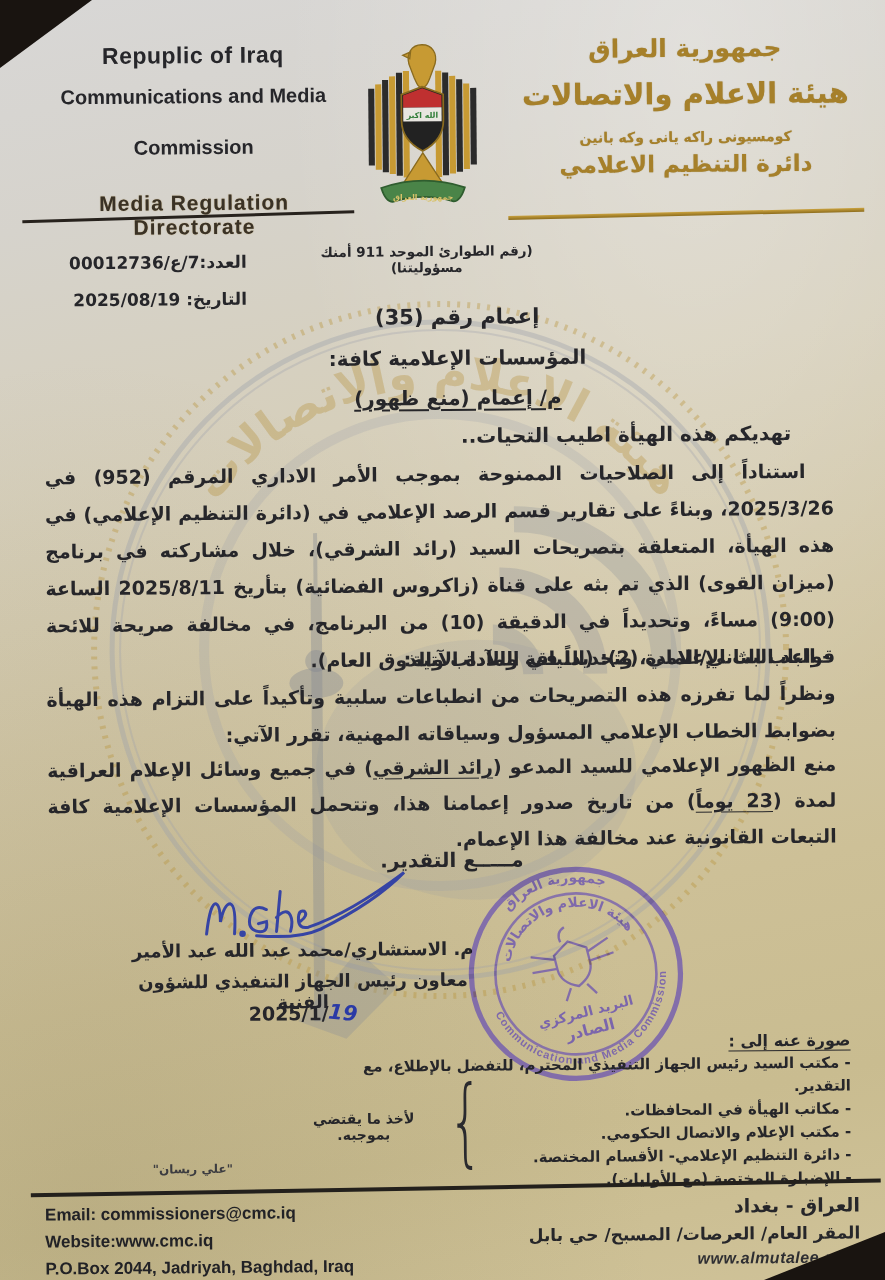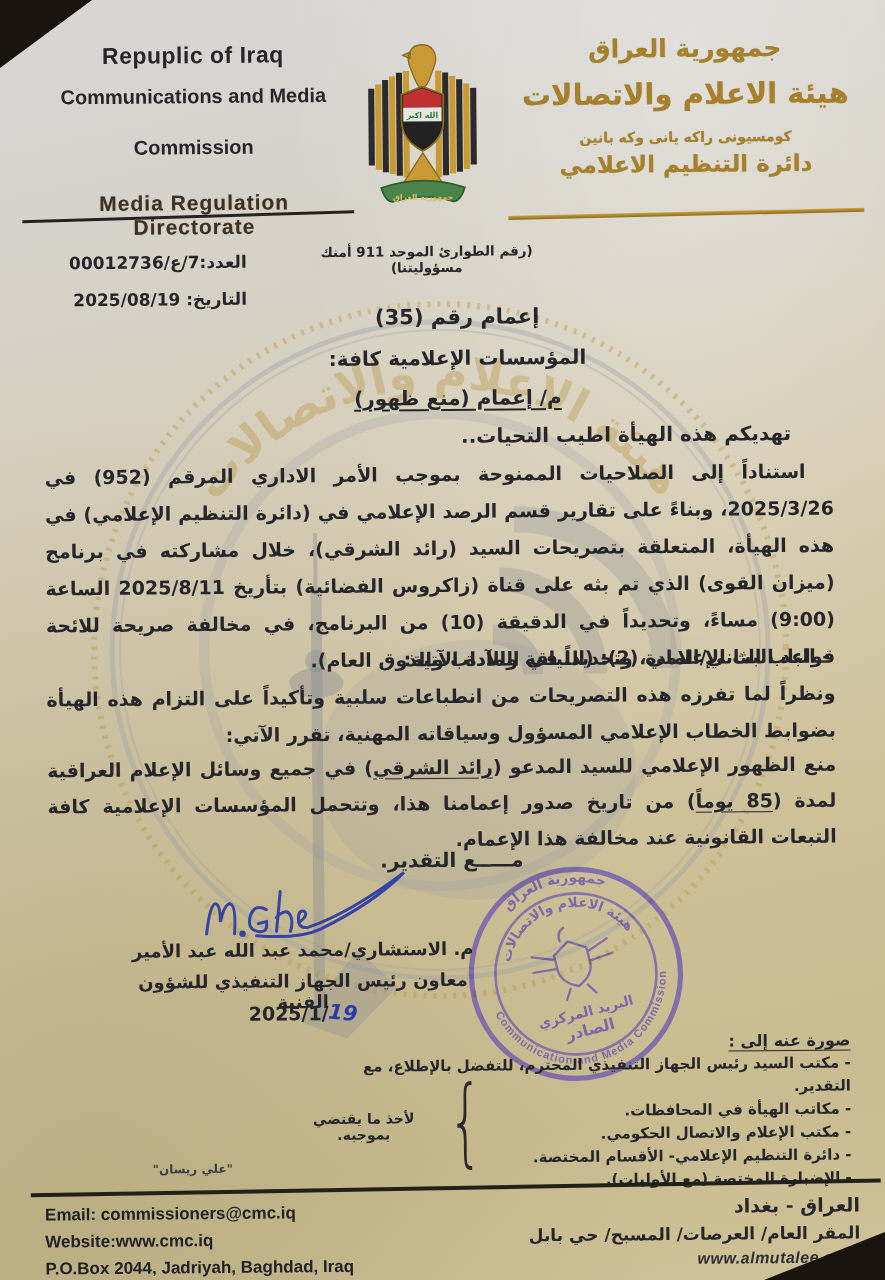--- a/index.html
+++ b/index.html
@@ -112,21 +112,21 @@
       <div style="font-size:20px;margin-top:17px;">المؤسسات الإعلامية كافة:</div>
       <div class="under" style="font-size:20px;margin-top:16px;">م/ إعمام (منع ظهور)</div>
     </div>
 
     <div class="abs ar" style="right:92px;top:424px;font-size:20px;">تهديكم هذه الهيأة اطيب التحيات..</div>
 
     <div class="abs para" style="top:456px;text-indent:28px;">استناداً إلى الصلاحيات الممنوحة بموجب الأمر الاداري المرقم (952) في 2025/3/26، وبناءً على تقارير قسم الرصد الإعلامي في (دائرة التنظيم الإعلامي) في هذه الهيأة، المتعلقة بتصريحات السيد (رائد الشرقي)، خلال مشاركته في برنامج (ميزان القوى) الذي تم بثه على قناة (زاكروس الفضائية) بتأريخ 2025/8/11 الساعة (9:00) مساءً، وتحديداً في الدقيقة (10) من البرنامج، في مخالفة صريحة للائحة قواعد البث الإعلامي، وتحديداً في المادة الآتية:</div>
     <div class="abs para" style="top:641px;padding-right:55px;right:0;">-   الباب الثاني/المادة (2): (اللياقة والآداب والذوق العام).</div>
     <div class="abs para" style="top:678px;">ونظراً لما تفرزه هذه التصريحات من انطباعات سلبية وتأكيداً على التزام هذه الهيأة بضوابط الخطاب الإعلامي المسؤول وسياقاته المهنية، تقرر الآتي:</div>
     <div class="abs para" style="top:749px;line-height:36px;">
-      <span>منع الظهور الإعلامي للسيد المدعو (</span><span class="under">رائد الشرقي</span><span>) في جميع وسائل الإعلام العراقية لمدة (</span><span class="under">85 يوماً</span><span>) من تاريخ صدور إعمامنا هذا، وتتحمل المؤسسات الإعلامية كافة التبعات القانونية عند مخالفة هذا الإعمام.</span>
+      <span>منع الظهور الإعلامي للسيد المدعو (</span><span class="under">رائد الشرقي</span><span>) في جميع وسائل الإعلام العراقية لمدة (</span><span class="under">23 يوماً</span><span>) من تاريخ صدور إعمامنا هذا، وتتحمل المؤسسات الإعلامية كافة التبعات القانونية عند مخالفة هذا الإعمام.</span>
     </div>
     <div class="abs ar center" style="left:330px;top:848px;width:240px;font-size:20px;">مـــــع التقدير.</div>
 
     <svg class="abs" style="left:190px;top:862px;" width="250" height="90" viewBox="0 0 250 90">
       <g fill="none" stroke="#2a3aa6" stroke-width="3" stroke-linecap="round" opacity=".92">
         <path d="M14,70 Q18,38 24,40 Q28,42 28,58 Q32,40 38,40 Q44,42 42,70"></path>
         <circle cx="50" cy="70" r="1.8" fill="#2a3aa6"></circle>
         <path d="M74,46 Q62,40 58,52 Q54,66 66,68 Q76,69 74,58 L66,60"></path>
         <path d="M88,28 L84,68 M84,54 Q94,44 98,52 Q101,58 98,68"></path>
         <path d="M108,58 Q116,52 112,48 Q106,46 106,56 Q106,66 116,64 Q158,50 212,10 Q182,40 128,66 Q106,76 64,72"></path>

